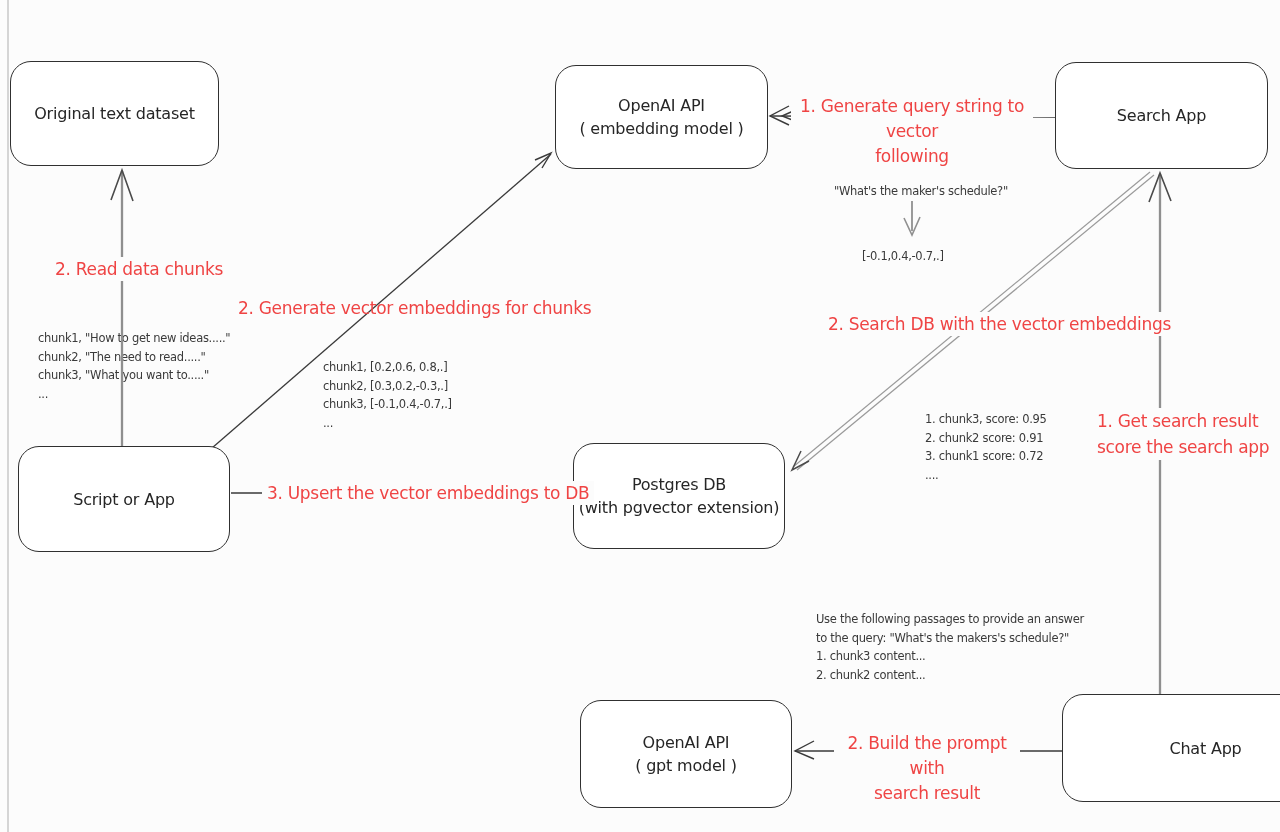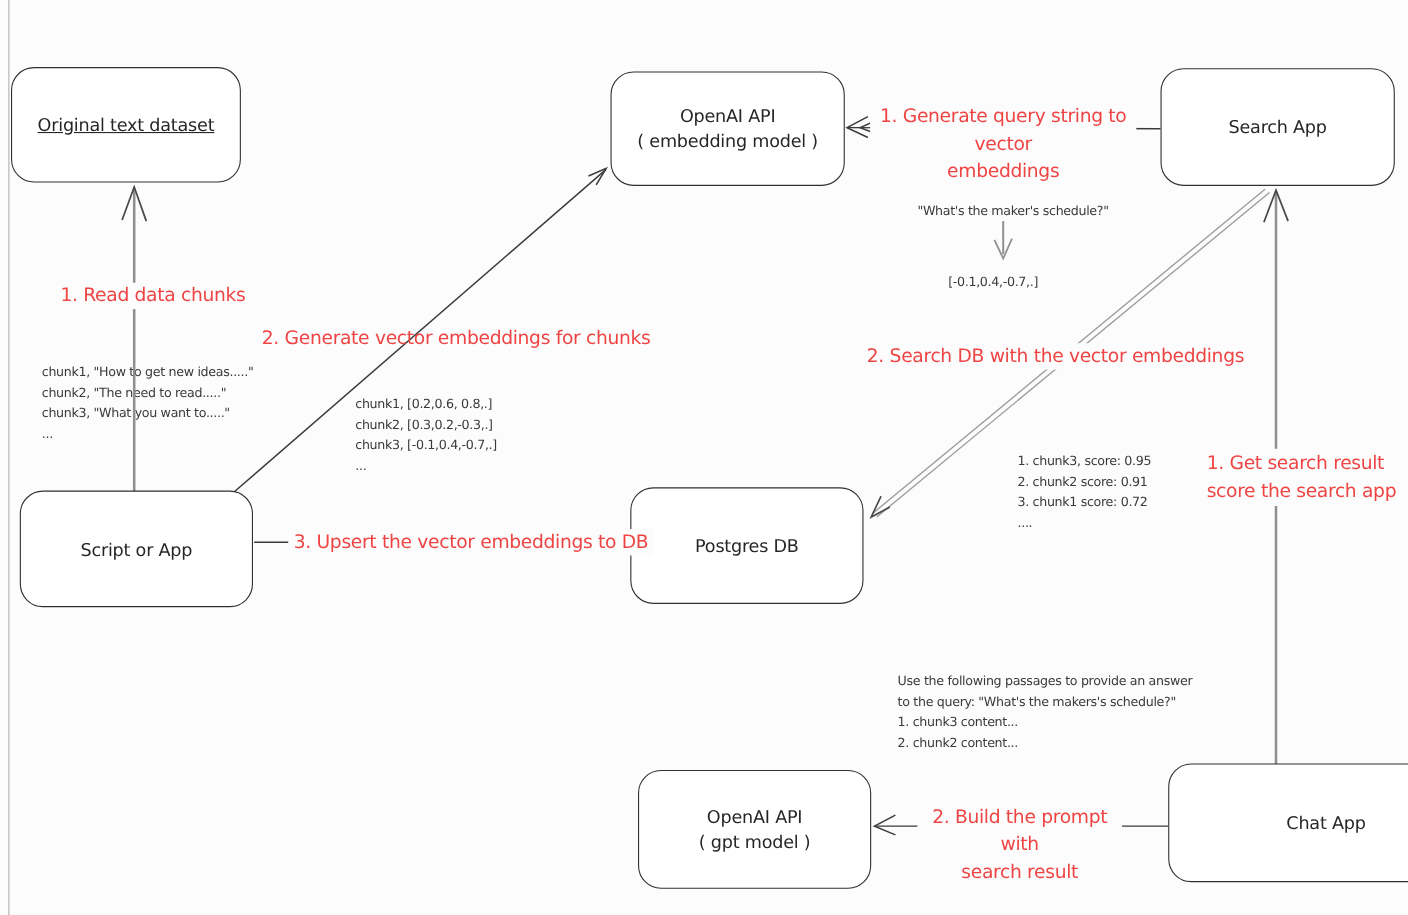--- a/index.html
+++ b/index.html
@@ -78,62 +78,63 @@
     <line x1="1160" y1="701" x2="1160" y2="174" stroke-width="2.3"></line>
     <polyline points="1149,202 1160,173 1171,201" stroke="#4a4a4a" stroke-width="1.6"></polyline>
   </g>
 
   <g stroke="#3a3a3a" fill="none">
     <line x1="795" y1="751" x2="1062" y2="751" stroke-width="1.3"></line>
     <polyline points="814,741 795,751 814,759" stroke-width="1.4"></polyline>
   </g>
 </svg>
 
-<div class="node" style="left:10px;top:61px;width:207px;height:103px;text-decoration:underline;">
+<div class="node" style="left:10px;top:61px;width:207px;height:103px;">
   <div>Original text dataset</div>
 </div>
 
 <div class="node" style="left:555px;top:65px;width:211px;height:102px;">
   <div>OpenAI API</div>
   <div>( embedding model )</div>
 </div>
 
 <div class="node" style="left:1055px;top:62px;width:211px;height:105px;">
   <div>Search App</div>
 </div>
 
 <div class="node" style="left:18px;top:446px;width:210px;height:104px;">
   <div>Script or App</div>
 </div>
 
 <div class="node" style="left:573px;top:443px;width:210px;height:104px;">
   <div>Postgres DB</div>
+  <div>(with pgvector extension)</div>
 </div>
 
 <div class="node" style="left:580px;top:700px;width:210px;height:106px;">
   <div>OpenAI API</div>
   <div>( gpt model )</div>
 </div>
 
 <div class="node" style="left:1062px;top:694px;width:211px;height:106px;padding-left:37px;">
   <div>Chat App</div>
 </div>
 
-<div class="lbl bg" style="left:50px;top:257px;">1. Read data chunks</div>
+<div class="lbl bg" style="left:50px;top:257px;">2. Read data chunks</div>
 
 <div class="lbl" style="left:238px;top:296px;">2. Generate vector embeddings for chunks</div>
 
 <div class="lbl bg" style="left:262px;top:481px;">3. Upsert the vector embeddings  to DB</div>
 
 <div class="lbl bg center" style="left:791px;top:94px;width:232px;white-space:normal;line-height:25px;">
   <div>1. Generate query string to vector</div>
-  <div>embeddings</div>
+  <div>following</div>
 </div>
 
-<div class="lbl bg" style="left:783px;top:312px;">2. Search DB with the vector embeddings</div>
+<div class="lbl bg" style="left:823px;top:312px;">2. Search DB with the vector embeddings</div>
 
 <div class="lbl bg" style="left:1092px;top:408px;line-height:26px;">
   <div>1. Get search result</div>
   <div>score the search app</div>
 </div>
 
 <div class="lbl bg center" style="left:834px;top:731px;width:176px;white-space:normal;line-height:25px;">
   <div>2. Build the prompt with</div>
   <div>search result</div>
 </div>

